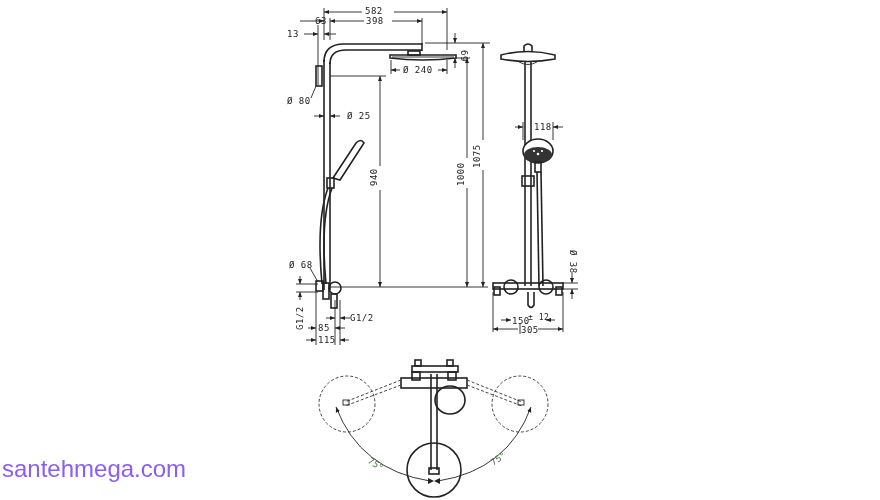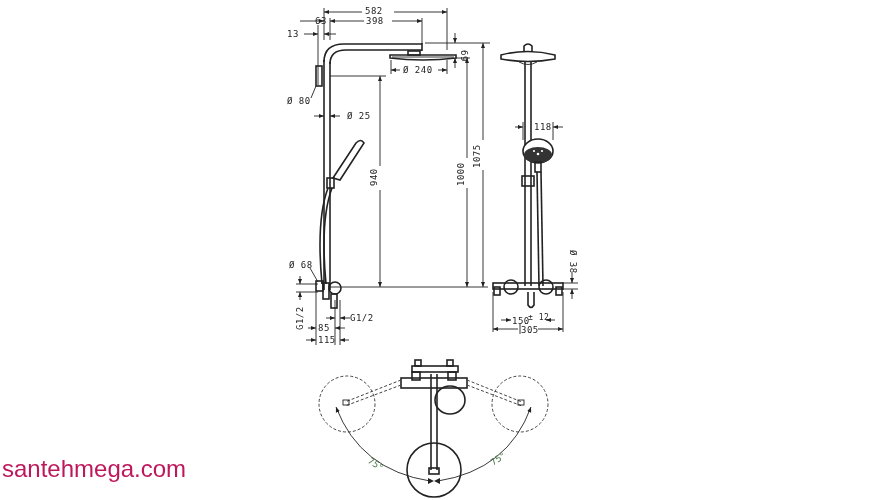--- a/index.html
+++ b/index.html
@@ -4,21 +4,21 @@
 <style>
   html, body { margin: 0; padding: 0; background: #ffffff; }
   body { width: 880px; height: 500px; position: relative; overflow: hidden; font-family: "DejaVu Sans", sans-serif; }
   #drawing { position: absolute; left: 0; top: 0; }
   .ln { stroke: #222; stroke-width: 1.6; fill: none; }
   .thin { stroke: #222; stroke-width: 0.9; fill: none; }
   .dash { stroke: #444; stroke-width: 1; fill: none; stroke-dasharray: 3 2; }
   .dim { font-family: "DejaVu Sans Mono", monospace; font-size: 9px; fill: #222; letter-spacing: 0.5px; }
   .ang { font-family: "DejaVu Sans", sans-serif; font-size: 9px; fill: #4a7a4a; }
   .filled { fill: #222; stroke: none; }
-  .watermark { position: absolute; left: 2px; top: 455px; font-family: "Liberation Sans", sans-serif; font-size: 24px; color: #be185d; }
+  .watermark { position: absolute; left: 2px; top: 455px; font-family: "Liberation Sans", sans-serif; font-size: 24px; color: #8b5cf6; }
 </style>
 </head>
 <body>
 
 <svg id="drawing" width="880" height="500" viewBox="0 0 880 500" xmlns="http://www.w3.org/2000/svg">
   <defs>
     <marker id="arr" viewBox="0 0 10 10" refX="10" refY="5" markerWidth="6" markerHeight="6" orient="auto-start-reverse">
       <path d="M0,1 L10,5 L0,9 z" fill="#222"></path>
     </marker>
   </defs>

